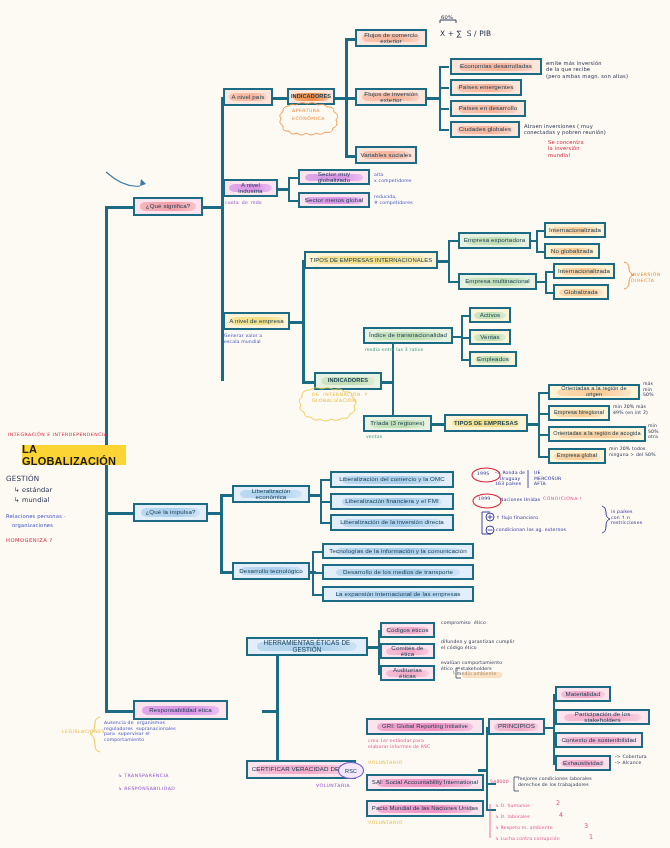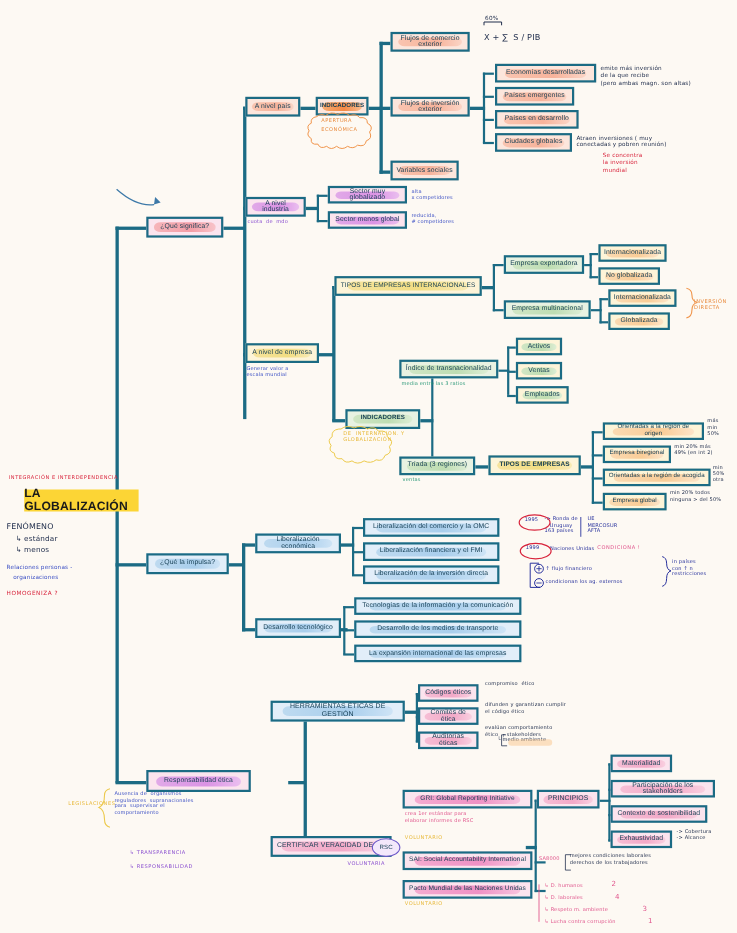--- a/index.html
+++ b/index.html
@@ -175,23 +175,23 @@
   <div class="ln lnh" style="left:545px;top:727px;width:10px;height:2px;"></div>
   <div class="ln lnv" style="left:553px;top:694px;width:2px;height:71px;"></div>
   <div class="ln lnh" style="left:553px;top:694px;width:10px;height:2px;"></div>
   <div class="ln lnh" style="left:553px;top:717px;width:10px;height:2px;"></div>
   <div class="ln lnh" style="left:553px;top:740px;width:10px;height:2px;"></div>
   <div class="ln lnh" style="left:553px;top:763px;width:10px;height:2px;"></div>
 
   <div class="hw hw-red hw-xs hw-cap" style="left:8px;top:432px;">INTEGRACIÓN E INTERDEPENDENCIA</div>
   <div class="title" style="left:22px;top:445px;width:104px;height:20px;">LA GLOBALIZACIÓN</div>
 
-  <div class="hw hw-ink hw-lg" style="left:6px;top:475px;">FENÓMENO</div>
+  <div class="hw hw-ink hw-lg" style="left:6px;top:475px;">GESTIÓN</div>
   <div class="hw hw-ink" style="left:14px;top:486px;font-size:6.6px;">↳ estándar</div>
-  <div class="hw hw-ink" style="left:14px;top:496px;font-size:6.6px;">↳ menos</div>
+  <div class="hw hw-ink" style="left:14px;top:496px;font-size:6.6px;">↳ mundial</div>
   <div class="hw hw-blue hw-sm" style="left:6px;top:513px;">Relaciones personas -</div>
   <div class="hw hw-blue hw-sm" style="left:12px;top:522px;">organizaciones</div>
   <div class="hw hw-red hw-sm hw-cap" style="left:6px;top:537px;">HOMOGENIZA ?</div>
 
   <div class="node hl hl-pink f-pink" style="left:133px;top:197px;width:70px;height:19px;">
       <span>¿Qué significa?</span>
     </div>
   <div class="node hl hl-blue f-blue" style="left:133px;top:503px;width:75px;height:19px;">
       <span>¿Qué la impulsa?</span>
     </div>

